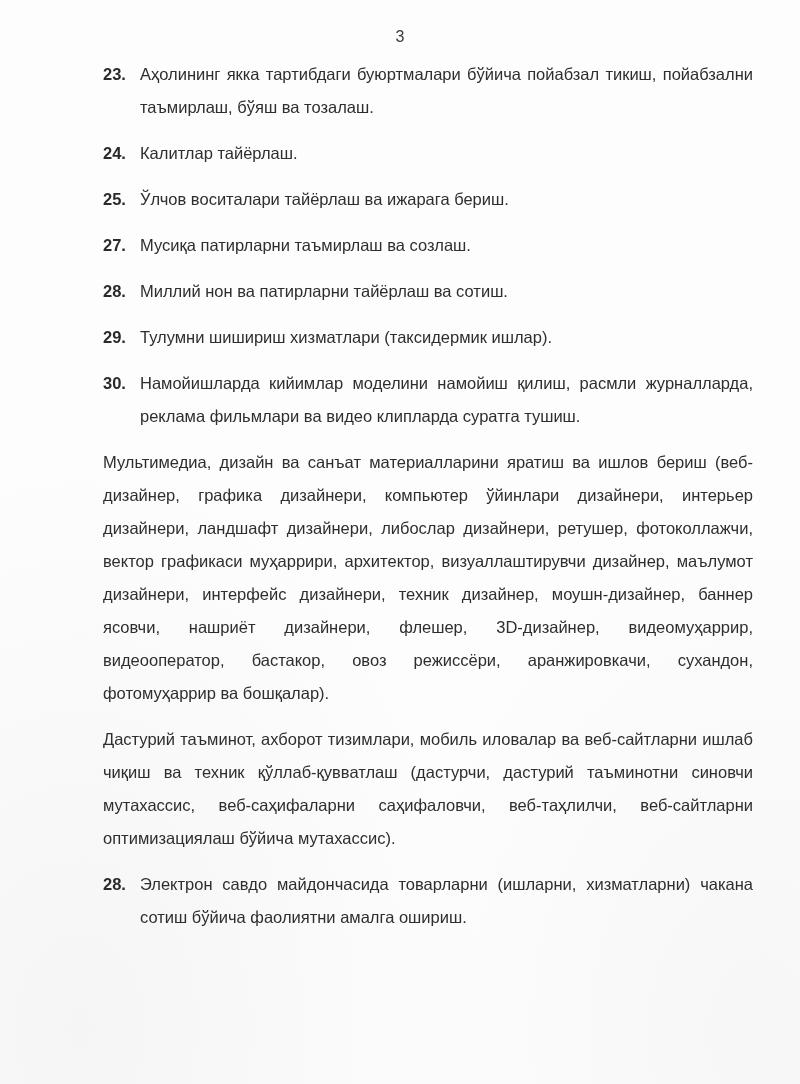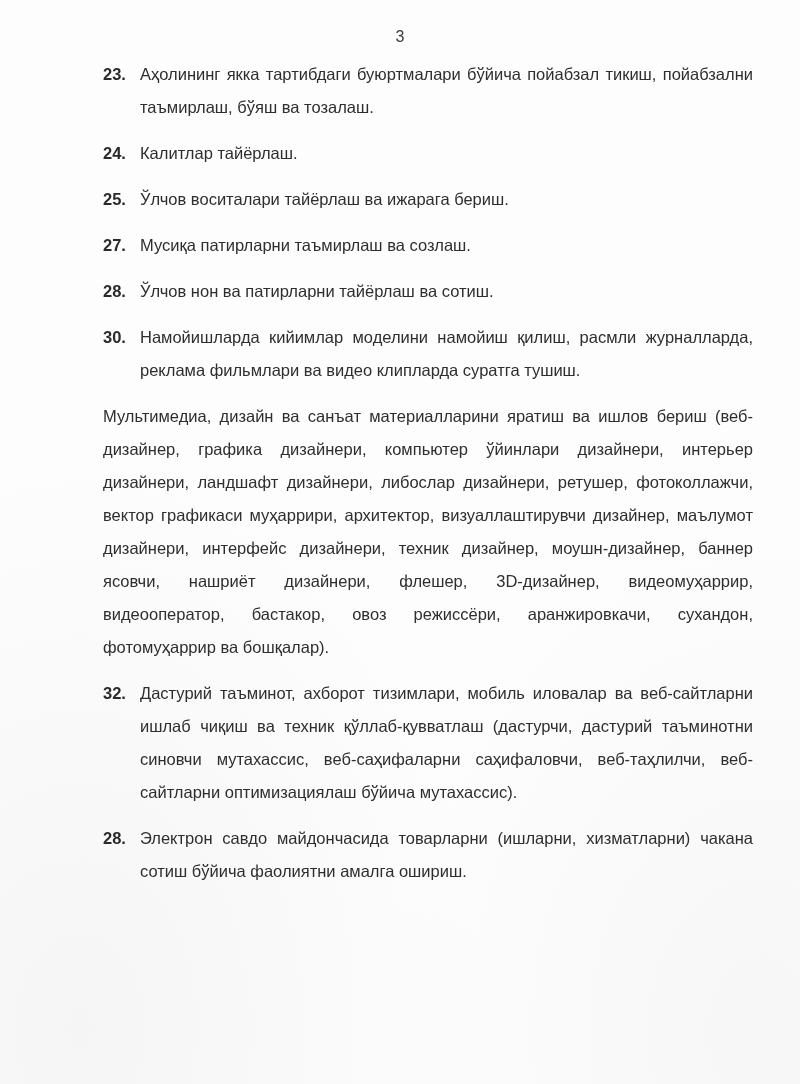--- a/index.html
+++ b/index.html
@@ -90,35 +90,38 @@
   </div>
 
 
   <div class="list-item">
     <span class="num">27.</span>
     <span class="txt">Мусиқа патирларни таъмирлаш ва созлаш.</span>
   </div>
 
   <div class="list-item">
     <span class="num">28.</span>
-    <span class="txt">Ўлчов нон ва патирларни тайёрлаш ва сотиш.</span>
+    <span class="txt">Миллий нон ва патирларни тайёрлаш ва сотиш.</span>
   </div>
 
+  <div class="list-item">
+    <span class="num">29.</span>
+    <span class="txt">Тулумни шишириш хизматлари (таксидермик ишлар).</span>
+  </div>
 
   <div class="list-item">
     <span class="num">30.</span>
     <span class="txt">Намойишларда кийимлар моделини намойиш қилиш, расмли журналларда, реклама фильмлари ва видео клипларда суратга тушиш.</span>
   </div>
 
   <div class="list-item">
     <span class="txt">Мультимедиа, дизайн ва санъат материалларини яратиш ва ишлов бериш (веб-дизайнер, графика дизайнери, компьютер ўйинлари дизайнери, интерьер дизайнери, ландшафт дизайнери, либослар дизайнери, ретушер, фотоколлажчи, вектор графикаси муҳаррири, архитектор, визуаллаштирувчи дизайнер, маълумот дизайнери, интерфейс дизайнери, техник дизайнер, моушн-дизайнер, баннер ясовчи, нашриёт дизайнери, флешер, 3D-дизайнер, видеомуҳаррир, видеооператор, бастакор, овоз режиссёри, аранжировкачи, сухандон, фотомуҳаррир ва бошқалар).</span>
   </div>
 
   <div class="list-item">
-    <span class="num">32.</span>
     <span class="txt">Дастурий таъминот, ахборот тизимлари, мобиль иловалар ва веб-сайтларни ишлаб чиқиш ва техник қўллаб-қувватлаш (дастурчи, дастурий таъминотни синовчи мутахассис, веб-саҳифаларни саҳифаловчи, веб-таҳлилчи, веб-сайтларни оптимизациялаш бўйича мутахассис).</span>
   </div>
 
   <div class="list-item">
     <span class="num">28.</span>
     <span class="txt">Электрон савдо майдончасида товарларни (ишларни, хизматларни) чакана сотиш бўйича фаолиятни амалга ошириш.</span>
   </div>
 </div>
 
 </div>

